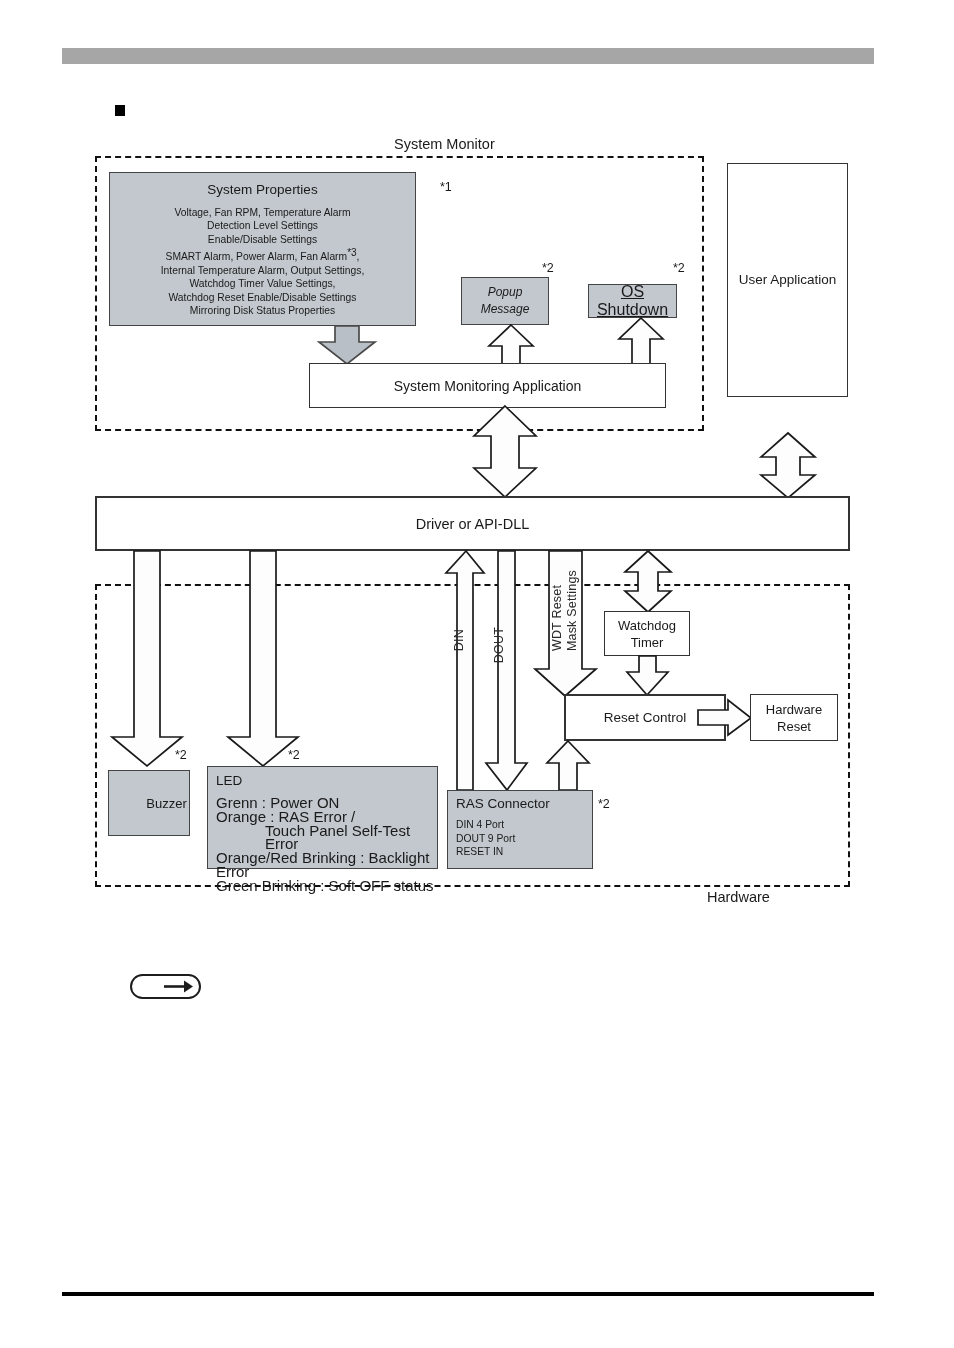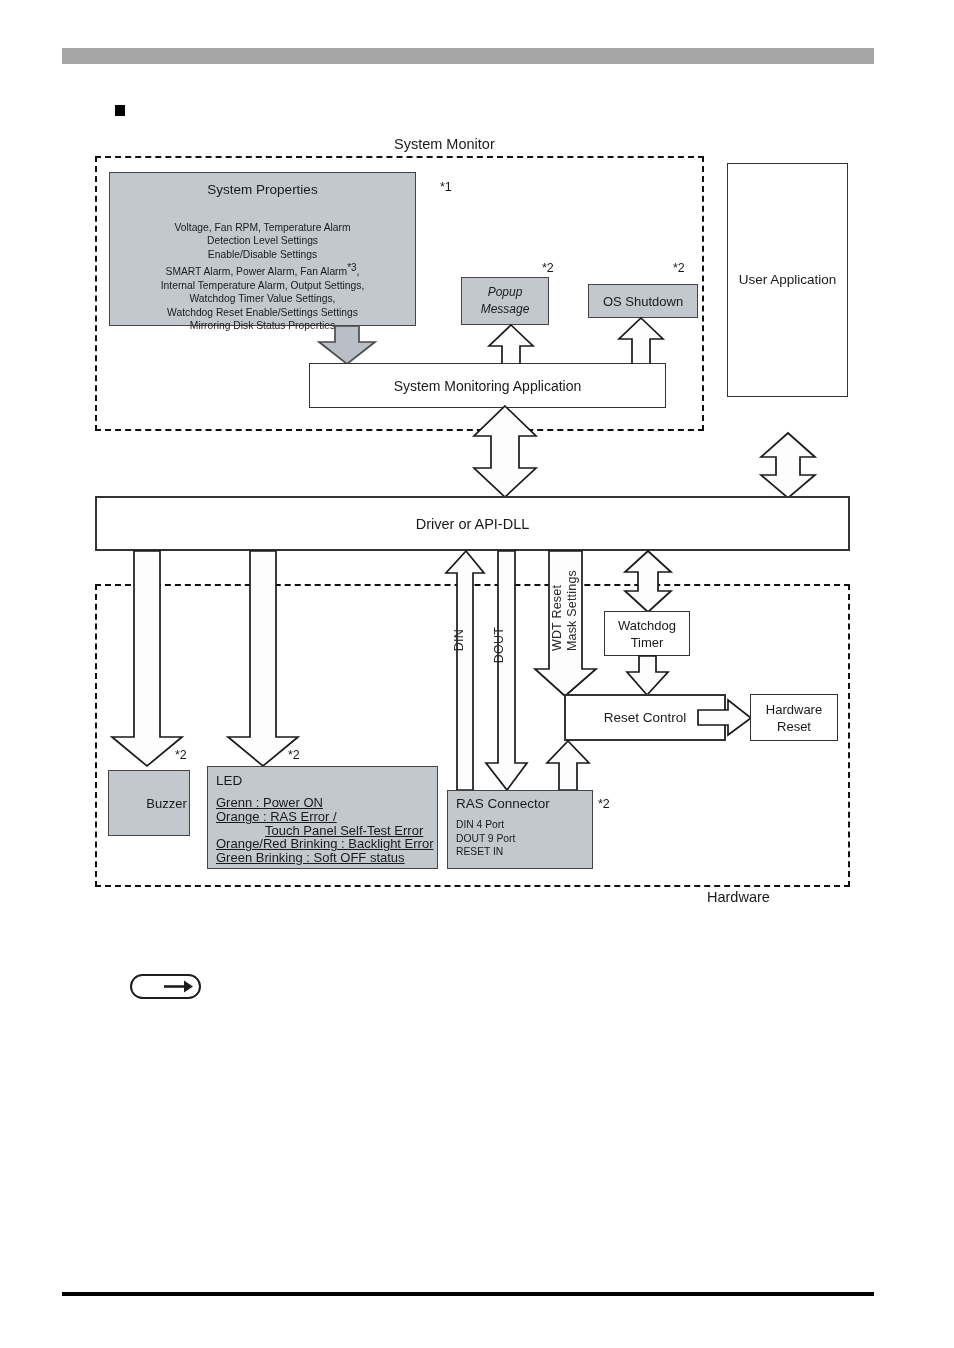--- a/index.html
+++ b/index.html
@@ -27,40 +27,40 @@
 
   
   .box{box-sizing:border-box;border:1.6px solid #333;background:#fff;}
   .box.gray{background:#c2c8ce;border-color:#444;}
   .ctr{display:flex;align-items:center;justify-content:center;text-align:center;}
 
   
   #system-properties{left:109px;top:172px;width:307px;height:154px;}
   #system-properties .sp-head{font-size:13.5px;text-align:center;margin-top:9px;}
   #system-properties .sp-body{
-    font-size:10.3px;line-height:13.4px;text-align:center;margin-top:24px;
+    font-size:10.3px;line-height:13.4px;text-align:center;margin-top:9px;
     padding:0 4px;
   }
   sup.note{font-size:10px;vertical-align:super;}
 
   
   #popup-message{left:461px;top:277px;width:88px;height:48px;font-size:12px;line-height:17px;font-style:italic;}
-  #os-shutdown{left:588px;top:284px;width:110px;height:34px;font-size:13px;}
+  #os-shutdown{left:588px;top:284px;width:89px;height:34px;font-size:16px;text-decoration:underline;}
   #sysmon-app{left:309px;top:363px;width:357px;height:45px;font-size:14px;}
   #user-application{left:727px;top:163px;width:121px;height:234px;font-size:13.5px;line-height:18px;}
   #driver-api{left:95px;top:496px;width:755px;height:55px;font-size:14.5px;border-width:2px;}
 
   
   #watchdog-timer{left:604px;top:611px;width:86px;height:45px;font-size:13px;line-height:17px;}
   #reset-control{left:536px;top:694px;width:162px;height:47px;font-size:13.5px;border-width:2px;margin-left:28px;}
   #hardware-reset{left:750px;top:694px;width:88px;height:47px;font-size:13px;line-height:17px;}
   #buzzer{left:108px;top:770px;width:82px;height:66px;font-size:13px;padding-left:35px;}
   #led-box{left:207px;top:766px;width:231px;height:103px;}
   #led-box .led-head{font-size:13.5px;margin:6px 0 0 8px;}
-  #led-box .led-body{font-size:13px;line-height:13.8px;margin:8px 0 16px 8px;text-decoration:underline;}
+  #led-box .led-body{font-size:15px;line-height:13.8px;margin:8px 0 16px 8px;}
   #led-box .led-indent{padding-left:49px;}
   #ras-connector{left:447px;top:790px;width:146px;height:79px;}
   #ras-connector .ras-head{font-size:13.5px;margin:5px 0 0 8px;}
   #ras-connector .ras-body{font-size:10.3px;line-height:13.5px;margin:7px 0 0 8px;}
 
   
   .note-mark{font-size:12.5px;color:#1a1a1a;}
   #note-sp{left:440px;top:180px;}
   #note-popup{left:542px;top:261px;}
   #note-osshut{left:673px;top:261px;}
@@ -107,21 +107,21 @@
   <div class="sp-head">System Properties</div>
   <div class="sp-body">
     <div>Voltage, Fan RPM, Temperature Alarm</div>
     <div>Detection Level Settings</div>
     <div>Enable/Disable Settings</div>
     <div>
       <span>SMART Alarm, Power Alarm, Fan Alarm</span><sup class="note">*3</sup><span>,</span>
     </div>
     <div>Internal Temperature Alarm, Output Settings,</div>
     <div>Watchdog Timer Value Settings,</div>
-    <div>Watchdog Reset Enable/Settings Settings</div>
+    <div>Watchdog Reset Enable/Disable Settings</div>
     <div>Mirroring Disk Status Properties</div>
   </div>
 </div>
 <div class="abs note-mark" id="note-sp">*1</div>
 
 <svg class="arrowsvg" style="left:317px;top:326px;" width="60" height="40">
   <polygon class="ar-gray" points="18,0 42,0 42,16 58,16 30,38 2,16 18,16"></polygon>
 </svg>
 
 <div class="abs box gray ctr" id="popup-message">Popup Message</div>

